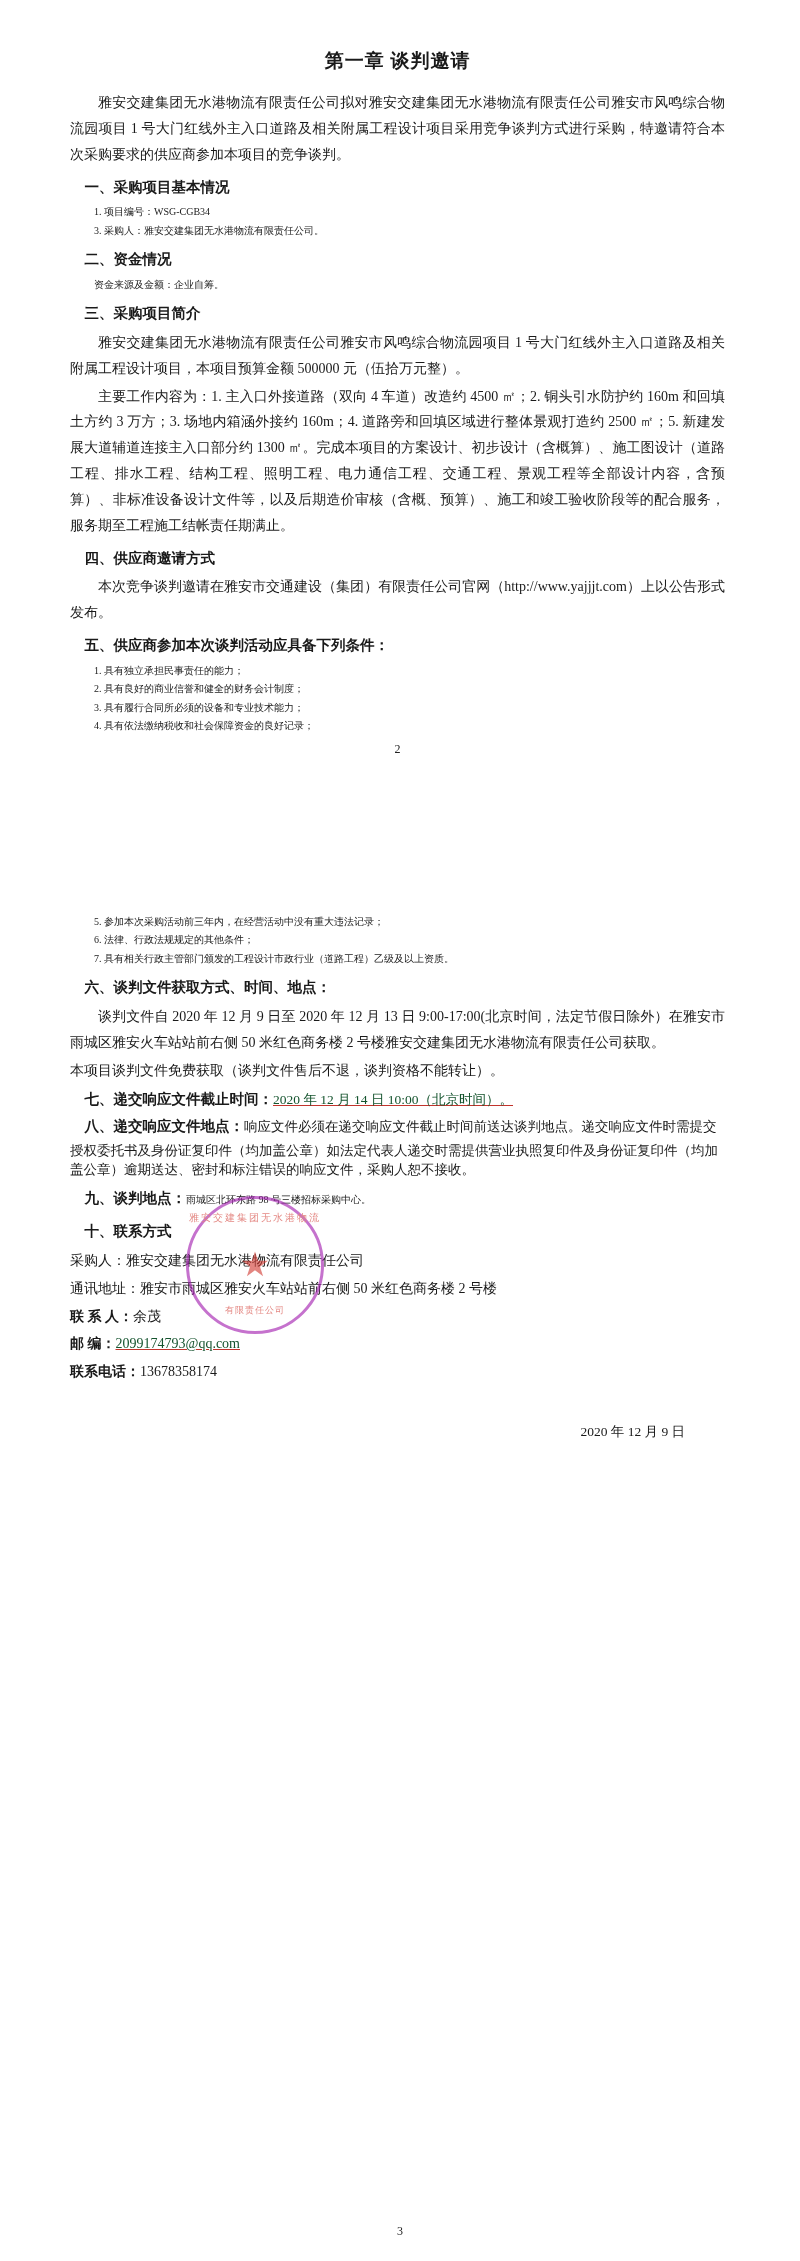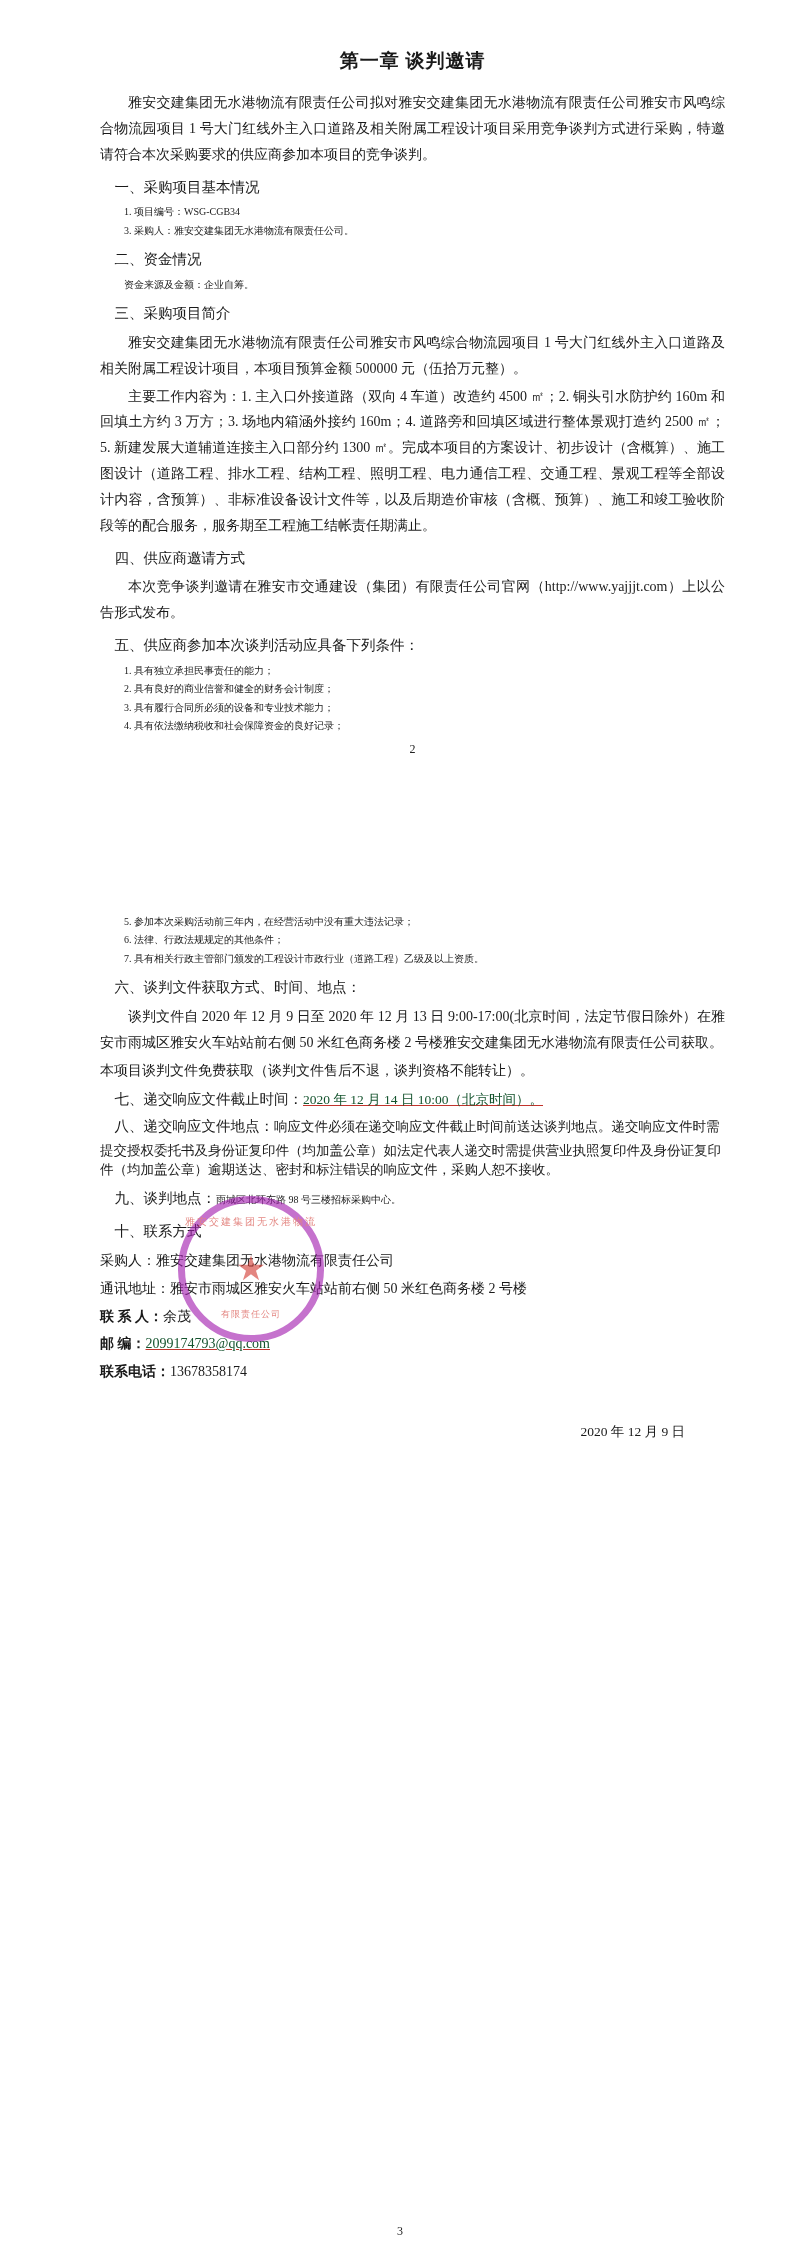--- a/index.html
+++ b/index.html
@@ -12,21 +12,21 @@
     min-height: 2261px;
     font-family: "Liberation Serif", "DejaVu Serif", serif;
     color: #1a1a1a;
     position: relative;
   }
   .page {
     position: relative;
     width: 800px;
     min-height: 2261px;
     box-sizing: border-box;
-    padding: 30px 75px 20px 100px;
+    padding: 30px 75px 20px 70px;
   }
   .doc-title {
     text-align: center;
     font-size: 19px;
     font-weight: bold;
     letter-spacing: 1px;
     margin: 18px 0 16px 0;
     font-family: "Liberation Serif", "DejaVu Serif", serif;
   }
   p.para {
@@ -34,21 +34,21 @@
     line-height: 1.85;
     margin: 0 0 2px 0;
     text-align: justify;
     text-indent: 2em;
   }
   p.para.noindent {
     text-indent: 0;
   }
   h2.sec {
     font-size: 14.5px;
-    font-weight: normal;
+    font-weight: bold;
     line-height: 1.9;
     margin: 6px 0 2px 0;
     text-indent: 1em;
   }
   .sub {
     font-size: 10px;
     line-height: 1.85;
     margin: 0;
     text-indent: 2.4em;
     text-align: justify;
@@ -77,25 +77,25 @@
     font-size: 12px;
     color: #222;
     position: absolute;
     bottom: 22px;
     left: 0;
     width: 800px;
   }
   
   .seal {
     position: absolute;
-    left: 178px;
+    left: 186px;
     top: 1196px;
     width: 132px;
     height: 132px;
-    border: 7px solid #a21caf;
+    border: 3px solid #a21caf;
     border-radius: 50%;
     opacity: 0.62;
     pointer-events: none;
   }
   .seal .star {
     position: absolute;
     left: 50%;
     top: 50%;
     transform: translate(-50%, -50%);
     color: #d23b33;

